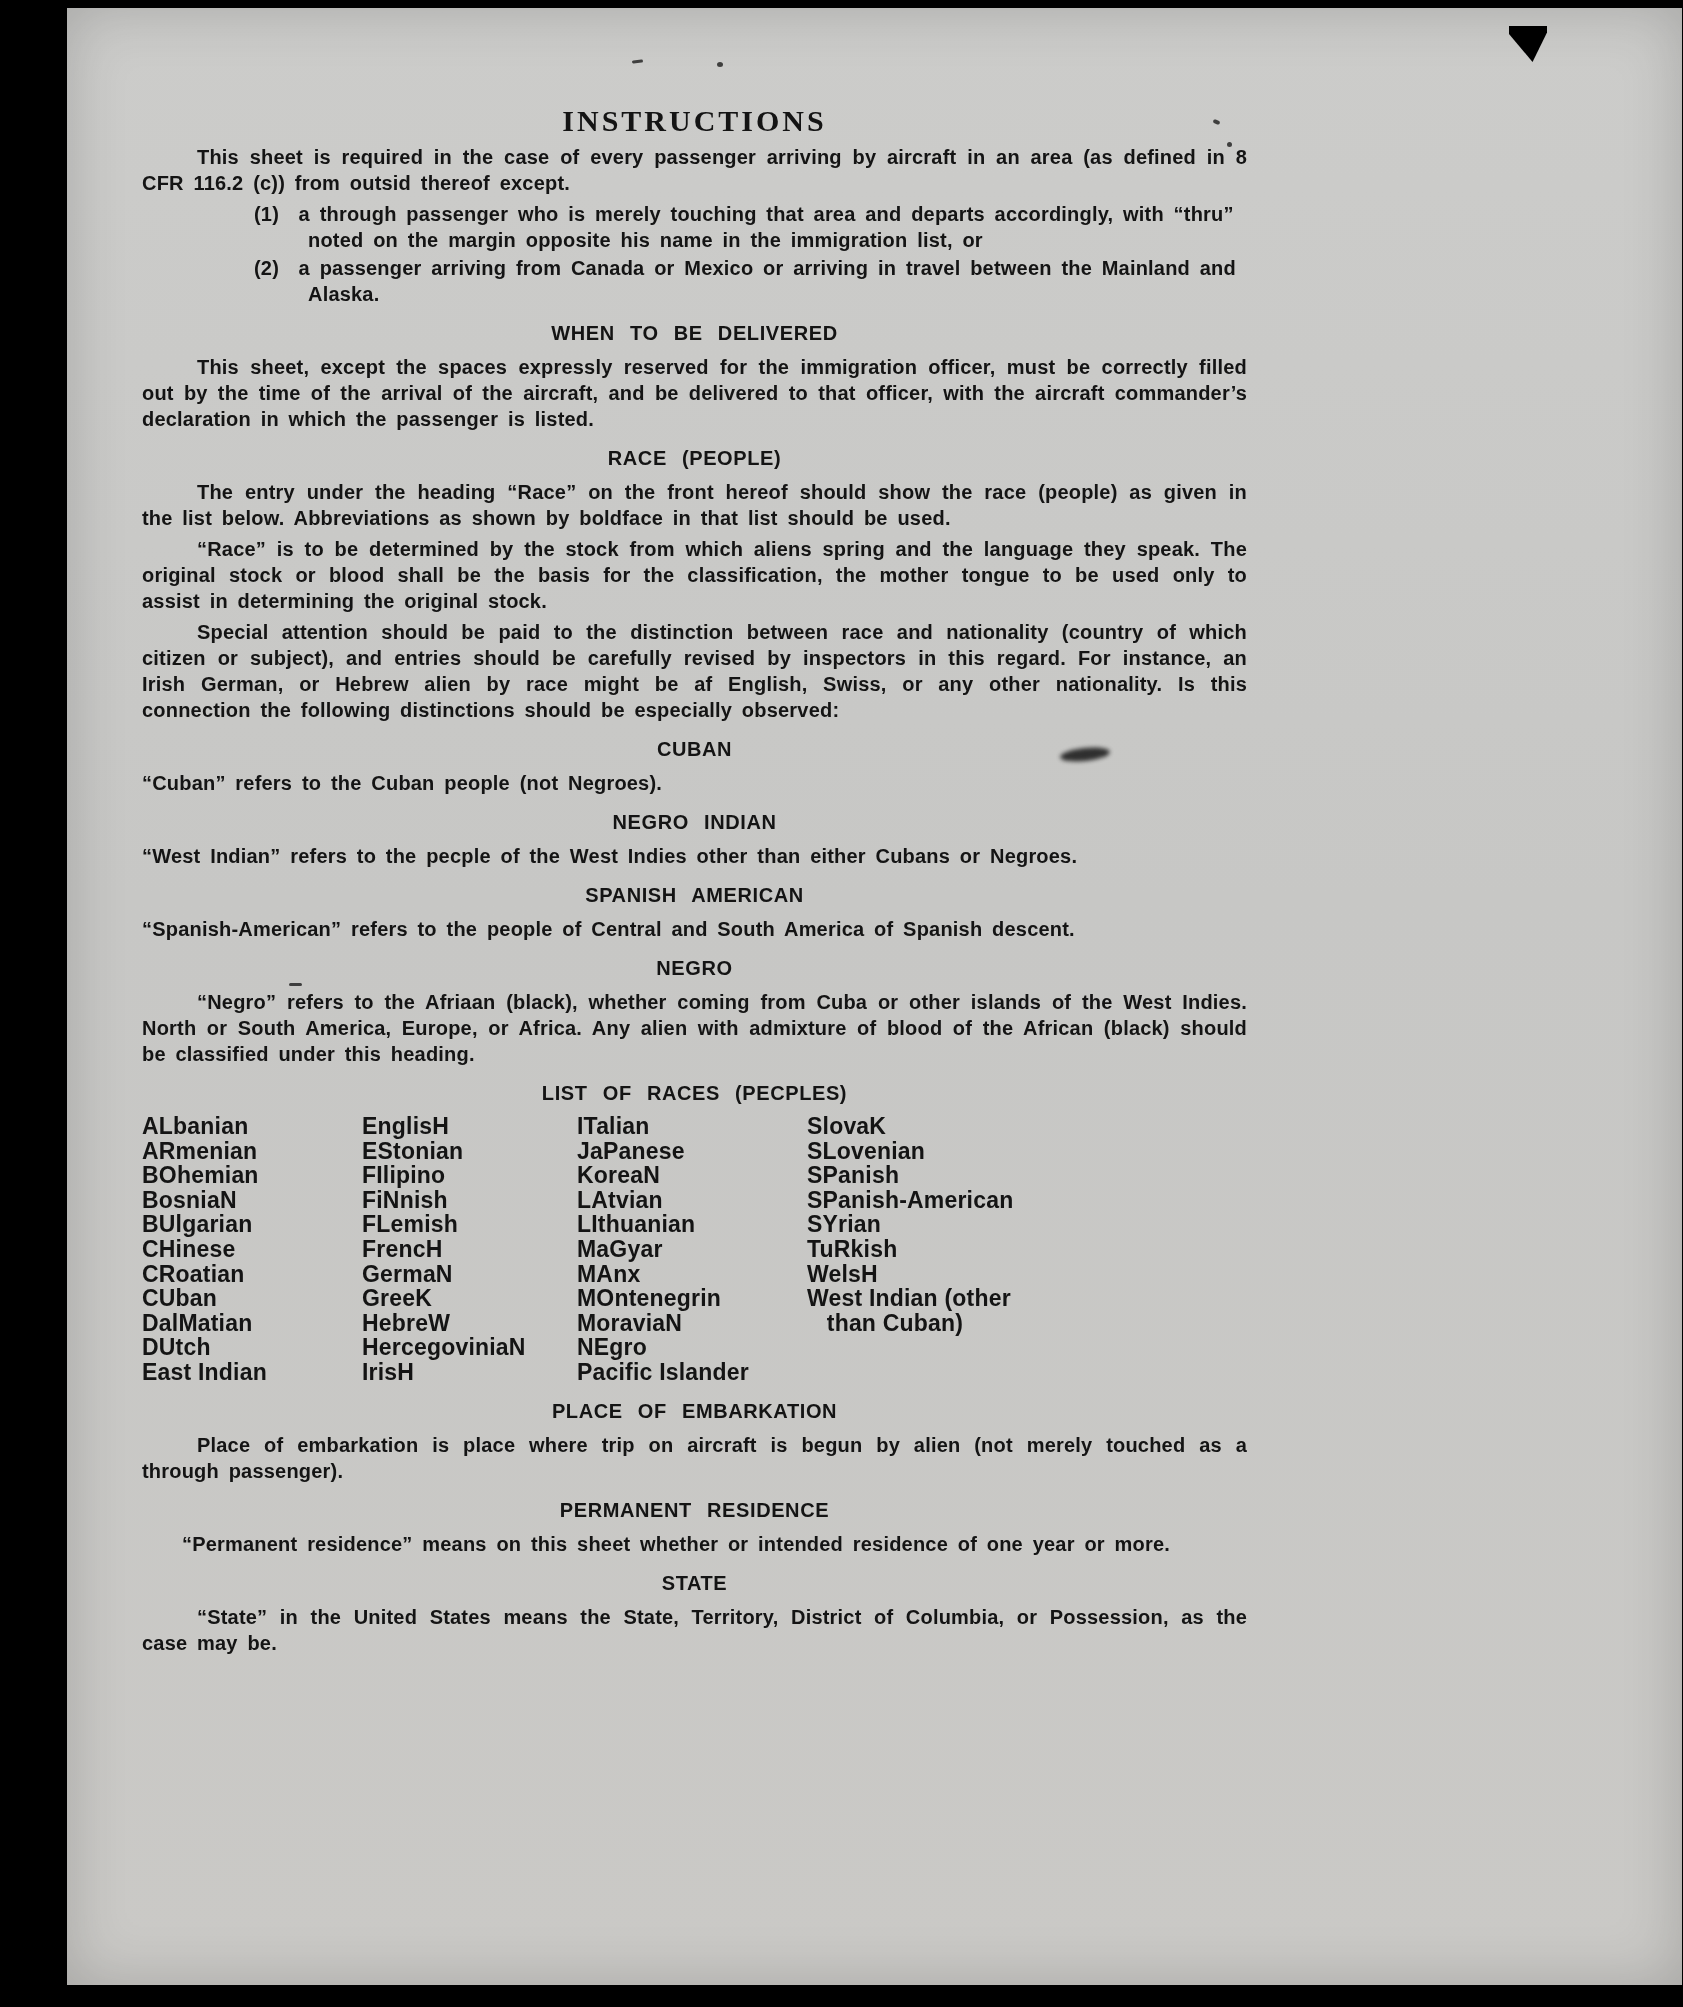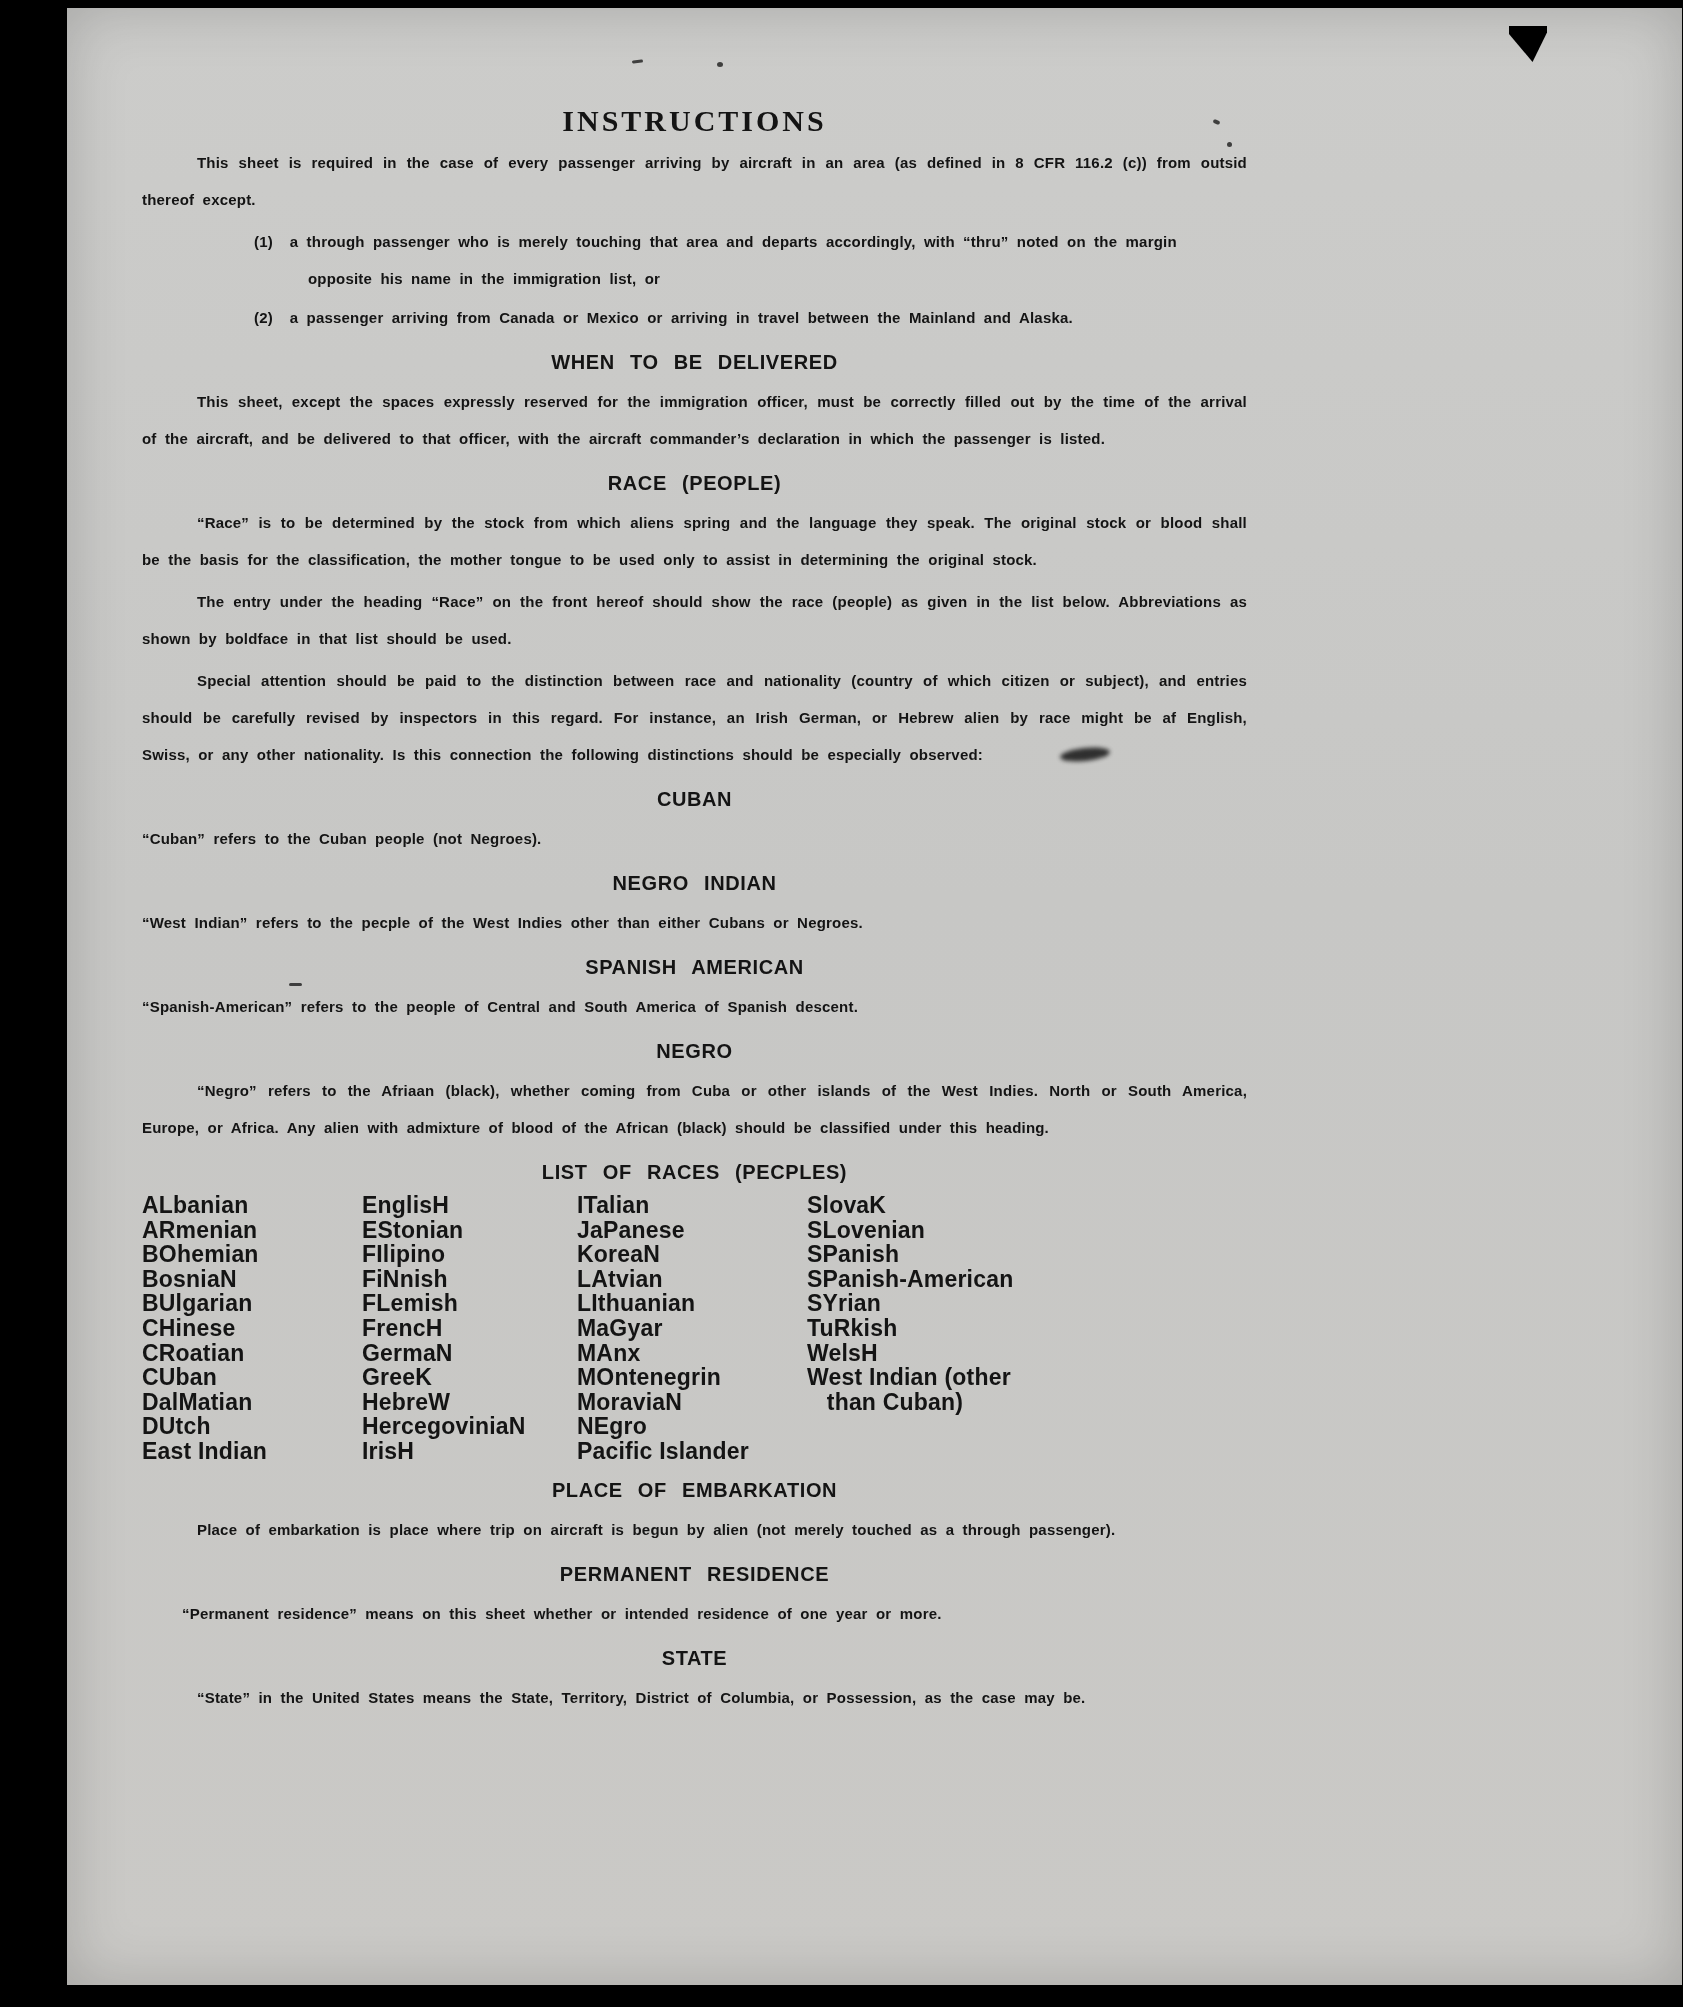--- a/index.html
+++ b/index.html
@@ -16,21 +16,21 @@
   .s3{left:222px;top:975px;width:13px;height:3px;}
   .s4{left:1146px;top:112px;width:7px;height:4px;transform:rotate(20deg);}
   .s5{left:1160px;top:134px;width:5px;height:5px;border-radius:50%;}
   .smudge{position:absolute;left:993px;top:740px;width:50px;height:13px;background:#151515;
           border-radius:50%;filter:blur(2px);opacity:.85;transform:rotate(-6deg);}
   .content{position:absolute;left:75px;top:96px;width:1105px;color:#141414;}
   .title{margin:0 0 6px 0;text-align:center;font-family:"Liberation Serif",serif;
          font-weight:700;font-size:30px;letter-spacing:3px;}
   h2{margin:15px 0 9px 0;text-align:center;font-size:20px;font-weight:700;
      letter-spacing:.6px;word-spacing:9px;}
-  p{margin:0 0 5px 0;font-size:15px;font-weight:700;line-height:37px;
+  p{margin:0 0 5px 0;font-size:20px;font-weight:700;line-height:26px;
     text-align:justify;word-spacing:4px;letter-spacing:.2px;}
   p.ind{text-indent:55px;}
   p.li{margin-left:112px;padding-left:54px;text-indent:-54px;text-align:left;margin-bottom:2px;}
   p.res-ind{text-indent:40px;}
   .races{display:flex;margin-top:4px;}
   .race-col{white-space:pre;font-size:23px;font-weight:700;line-height:24.6px;
             letter-spacing:.2px;}
   .c1{width:220px;}.c2{width:215px;}.c3{width:230px;}.c4{width:225px;}.c5{flex:1;}
   section{display:block;}
 </style>
@@ -56,22 +56,22 @@
         <p class="li">(2)&nbsp; a passenger arriving from Canada or Mexico or arriving in travel between the Mainland and Alaska.</p>
       </section>
 
       <section>
         <h2>WHEN TO BE DELIVERED</h2>
         <p class="ind">This sheet, except the spaces expressly reserved for the immigration officer, must be correctly filled out by the time of the arrival of the aircraft, and be delivered to that officer, with the aircraft commander’s declaration in which the passenger is listed.</p>
       </section>
 
       <section>
         <h2>RACE (PEOPLE)</h2>
+        <p class="ind">The entry under the heading “Race” on the front hereof should show the race (people) as given in the list below. Abbreviations as shown by boldface in that list should be used.</p>
         <p class="ind">“Race” is to be determined by the stock from which aliens spring and the language they speak. The original stock or blood shall be the basis for the classification, the mother tongue to be used only to assist in determining the original stock.</p>
-        <p class="ind">The entry under the heading “Race” on the front hereof should show the race (people) as given in the list below. Abbreviations as shown by boldface in that list should be used.</p>
         <p class="ind">Special attention should be paid to the distinction between race and nationality (country of which citizen or subject), and entries should be carefully revised by inspectors in this regard. For instance, an Irish German, or Hebrew alien by race might be af English, Swiss, or any other nationality. Is this connection the following distinctions should be especially observed:</p>
       </section>
 
       <section>
         <h2>CUBAN</h2>
         <p>“Cuban” refers to the Cuban people (not Negroes).</p>
       </section>
 
       <section>
         <h2>NEGRO INDIAN</h2>

